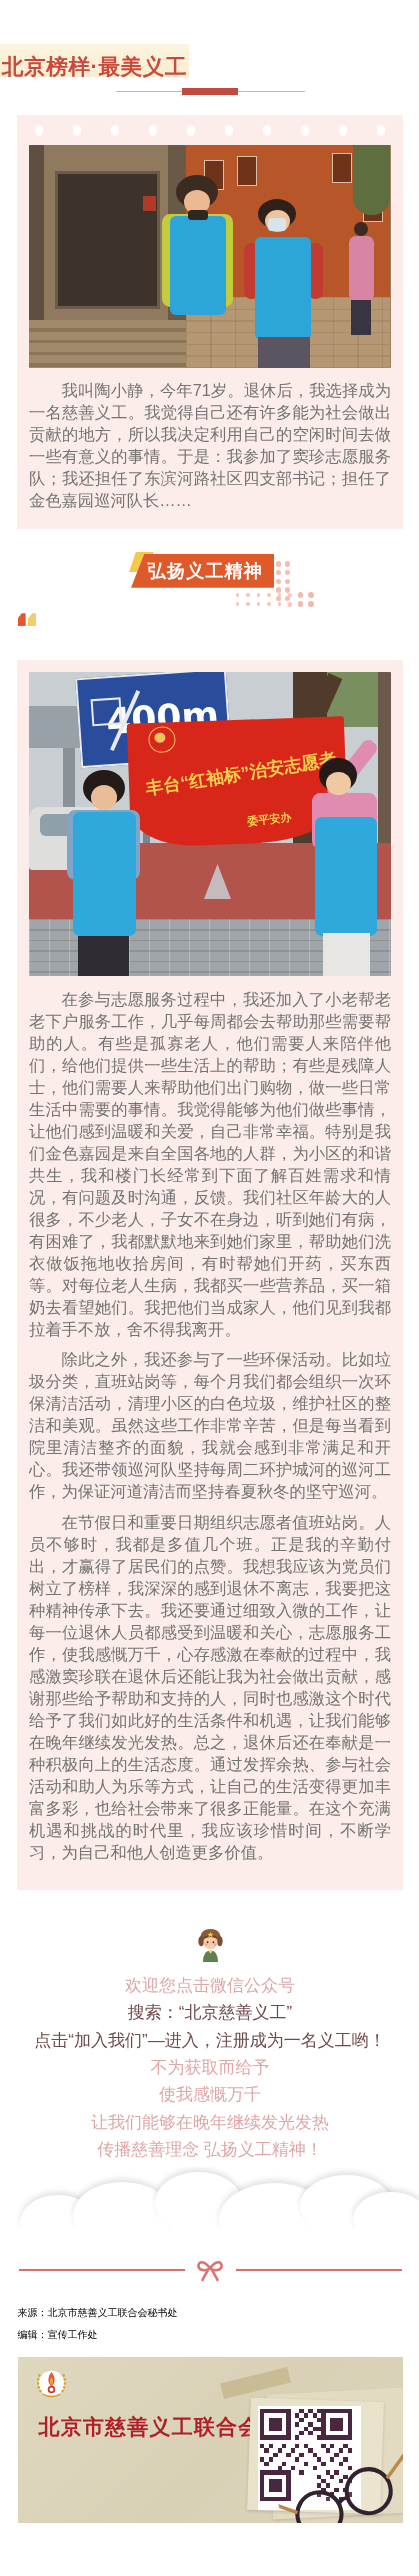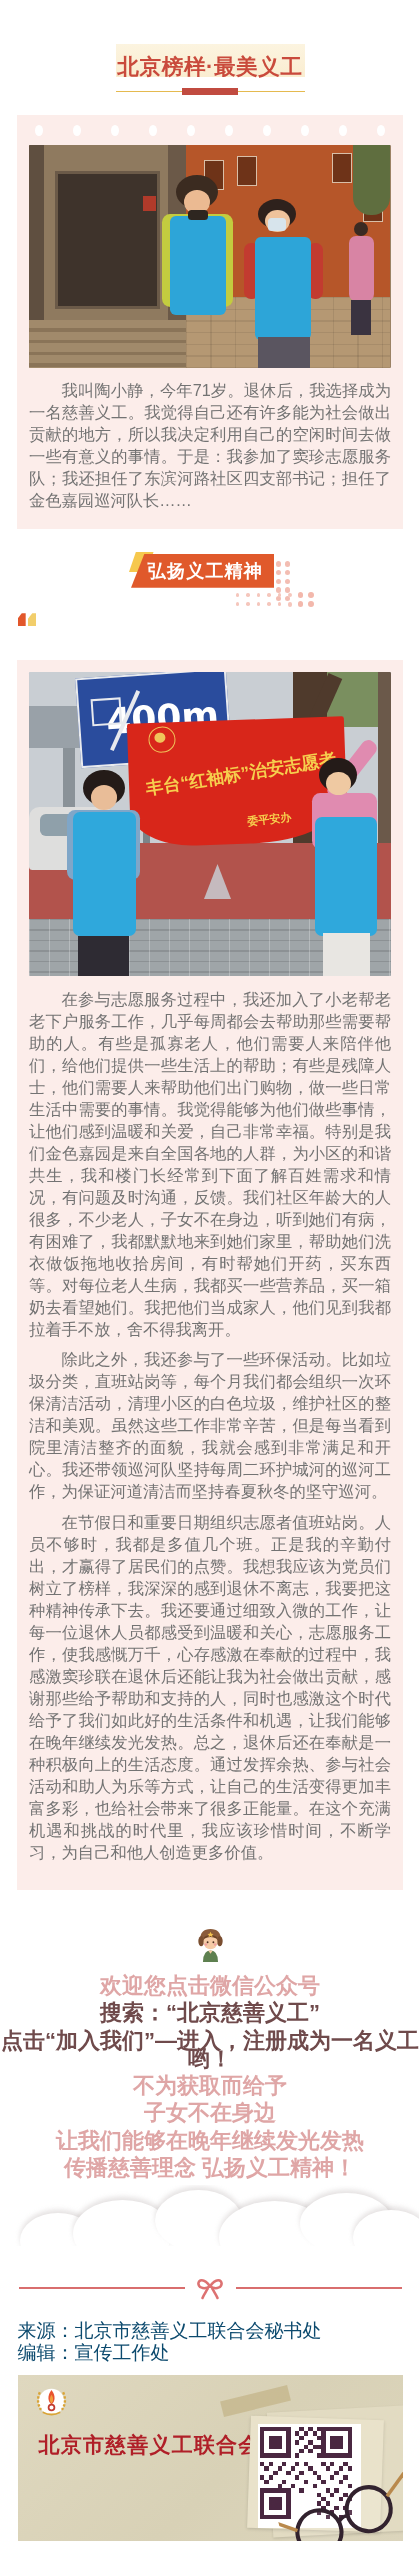--- a/index.html
+++ b/index.html
@@ -1,20 +1,20 @@
 <!DOCTYPE html>
 <html style="font-size:9.3px"><head>
 <meta charset="utf-8">
 <style>
   html,body{margin:0;padding:0;background:#ffffff;}
   body{width:420px;font-family:"Liberation Sans",sans-serif;-webkit-font-smoothing:antialiased;}
   .page{width:420px;background:#fff;overflow:hidden;}
 
   
-  .header{padding-top:44px;text-align:center;}
+  .header{padding-top:44px;}
   .title-box{display:inline-block;position:relative;width:189px;height:33px;
     background:linear-gradient(180deg,#FCF4E0 0%,#FAEDD0 100%);}
   .title-text{position:absolute;left:50%;bottom:-4.1px;transform:translateX(-50%);
     font-size:21.6px;font-weight:bold;color:#C94A3C;white-space:nowrap;letter-spacing:0.6px;}
   .divider{width:189px;margin:8.7px auto 0;position:relative;height:7.6px;}
   .divider .yline{position:absolute;top:2.9px;left:0;right:0;height:1.7px;background:#E5BA4F;}
   .divider .rbar{position:absolute;top:0;left:50%;margin-left:-28px;width:56px;height:7.6px;background:#C14B40;}
 
   
   .pink{width:362px;margin:0 auto;background:#FCEDEA;padding:8.2px 11.7px 17.5px;}
@@ -121,41 +121,41 @@
   .dg2 i:nth-child(8n+7){width:5.8px;height:5.8px;background:#F3B8AC;}
   .dg2 i:nth-child(8n){width:5.8px;height:5.8px;background:#F3B8AC;}
 
   
   .quote-row{margin:16.3px 0 0 17.5px;display:flex;gap:2.3px;height:14px;}
   .qmark{width:8.2px;height:13px;clip-path:polygon(0 100%,0 42%,52% 0,100% 0,100% 100%);}
   .q1{background:#E2572B;} .q2{background:#F2CE6B;}
 
   
   .follow{text-align:center;margin-top:36px;}
-  .f-line{font-size:22px;font-weight:bold;line-height:18px;margin-top:9.3px;}
+  .f-line{font-size:17px;font-weight:normal;line-height:18px;margin-top:9.3px;}
   .f-pink{color:#DFA6A6;} .f-dark{color:#6F4A4B;}
   .avatar{display:inline-block;}
 
   
   .clouds{position:relative;height:61px;margin-top:8.2px;overflow:hidden;background:#fff;}
   .cloud{position:absolute;background:#fff;border-radius:50%;box-shadow:0 -3.5px 5.8px rgba(165,155,155,.28);}
   .c1{width:76px;height:55px;left:20.4px;top:28px;}
   .c2{width:99px;height:67px;left:73px;top:15px;}
   .c3{width:87px;height:61px;left:155px;top:4.7px;}
   .c4{width:111px;height:73px;left:219px;top:16.3px;}
   .c5{width:93px;height:61px;left:300px;top:8.2px;}
   .c6{width:76px;height:55px;left:353px;top:24.5px;}
 
   
   .bow-div{display:flex;align-items:center;justify-content:center;margin-top:26px;}
   .bline{height:1.7px;background:#D96E6E;width:166px;}
   .bow-svg{margin:0 10.5px;}
 
   
-  .credits{margin:16.3px 0 0 17.5px;color:#0c4a6e;font-size:19px;line-height:21.6px;}
+  .credits{margin:16.3px 0 0 17.5px;color:#000000;font-size:10px;line-height:21.6px;}
 
   
   .footer{position:relative;width:385px;height:166px;margin:11.7px auto 0;overflow:hidden;
     background:linear-gradient(135deg,#DFD8BF 0%,#D8D1B6 55%,#DCD5BC 100%);}
   .f-logo{position:absolute;left:13px;top:8.2px;}
   .f-org{position:absolute;left:21px;top:56px;font-size:21px;font-weight:bold;color:#B01F28;letter-spacing:1.2px;white-space:nowrap;}
   .tape{position:absolute;left:203px;top:17.5px;width:69px;height:15.7px;background:#C8BB92;
     transform:rotate(-14deg);opacity:.95;}
   .paper2{position:absolute;left:252px;top:34px;width:137px;height:125px;background:#E2DBC2;
     transform:rotate(-3deg);box-shadow:0 1.2px 2.9px rgba(0,0,0,.12);}
@@ -326,21 +326,21 @@
         <circle cx="17" cy="32" r="2.2" fill="#F0A0A0"></circle>
         <circle cx="33" cy="32" r="2.2" fill="#F0A0A0"></circle>
         <path d="M12 62 Q12 42 25 42 Q38 42 38 62 Z" fill="#5E8050"></path>
         <path d="M21 42 L25 48 L29 42" fill="#F6CBA6"></path>
       </svg>
     </span>
     <div class="f-line f-pink" style="margin-top:13px;">欢迎您点击微信公众号</div>
     <div class="f-line f-dark">搜索：“北京慈善义工”</div>
     <div class="f-line f-dark">点击“加入我们”—进入，注册成为一名义工哟！</div>
     <div class="f-line f-pink">不为获取而给予</div>
-    <div class="f-line f-pink">子女不在身边</div>
+    <div class="f-line f-pink">使我感慨万千</div>
     <div class="f-line f-pink">让我们能够在晚年继续发光发热</div>
     <div class="f-line f-pink">传播慈善理念 弘扬义工精神！</div>
   </div>
 
   <div class="clouds">
     <div class="cloud c1"></div>
       <div class="cloud c2"></div>
       <div class="cloud c3"></div>
     <div class="cloud c4"></div>
       <div class="cloud c5"></div>

